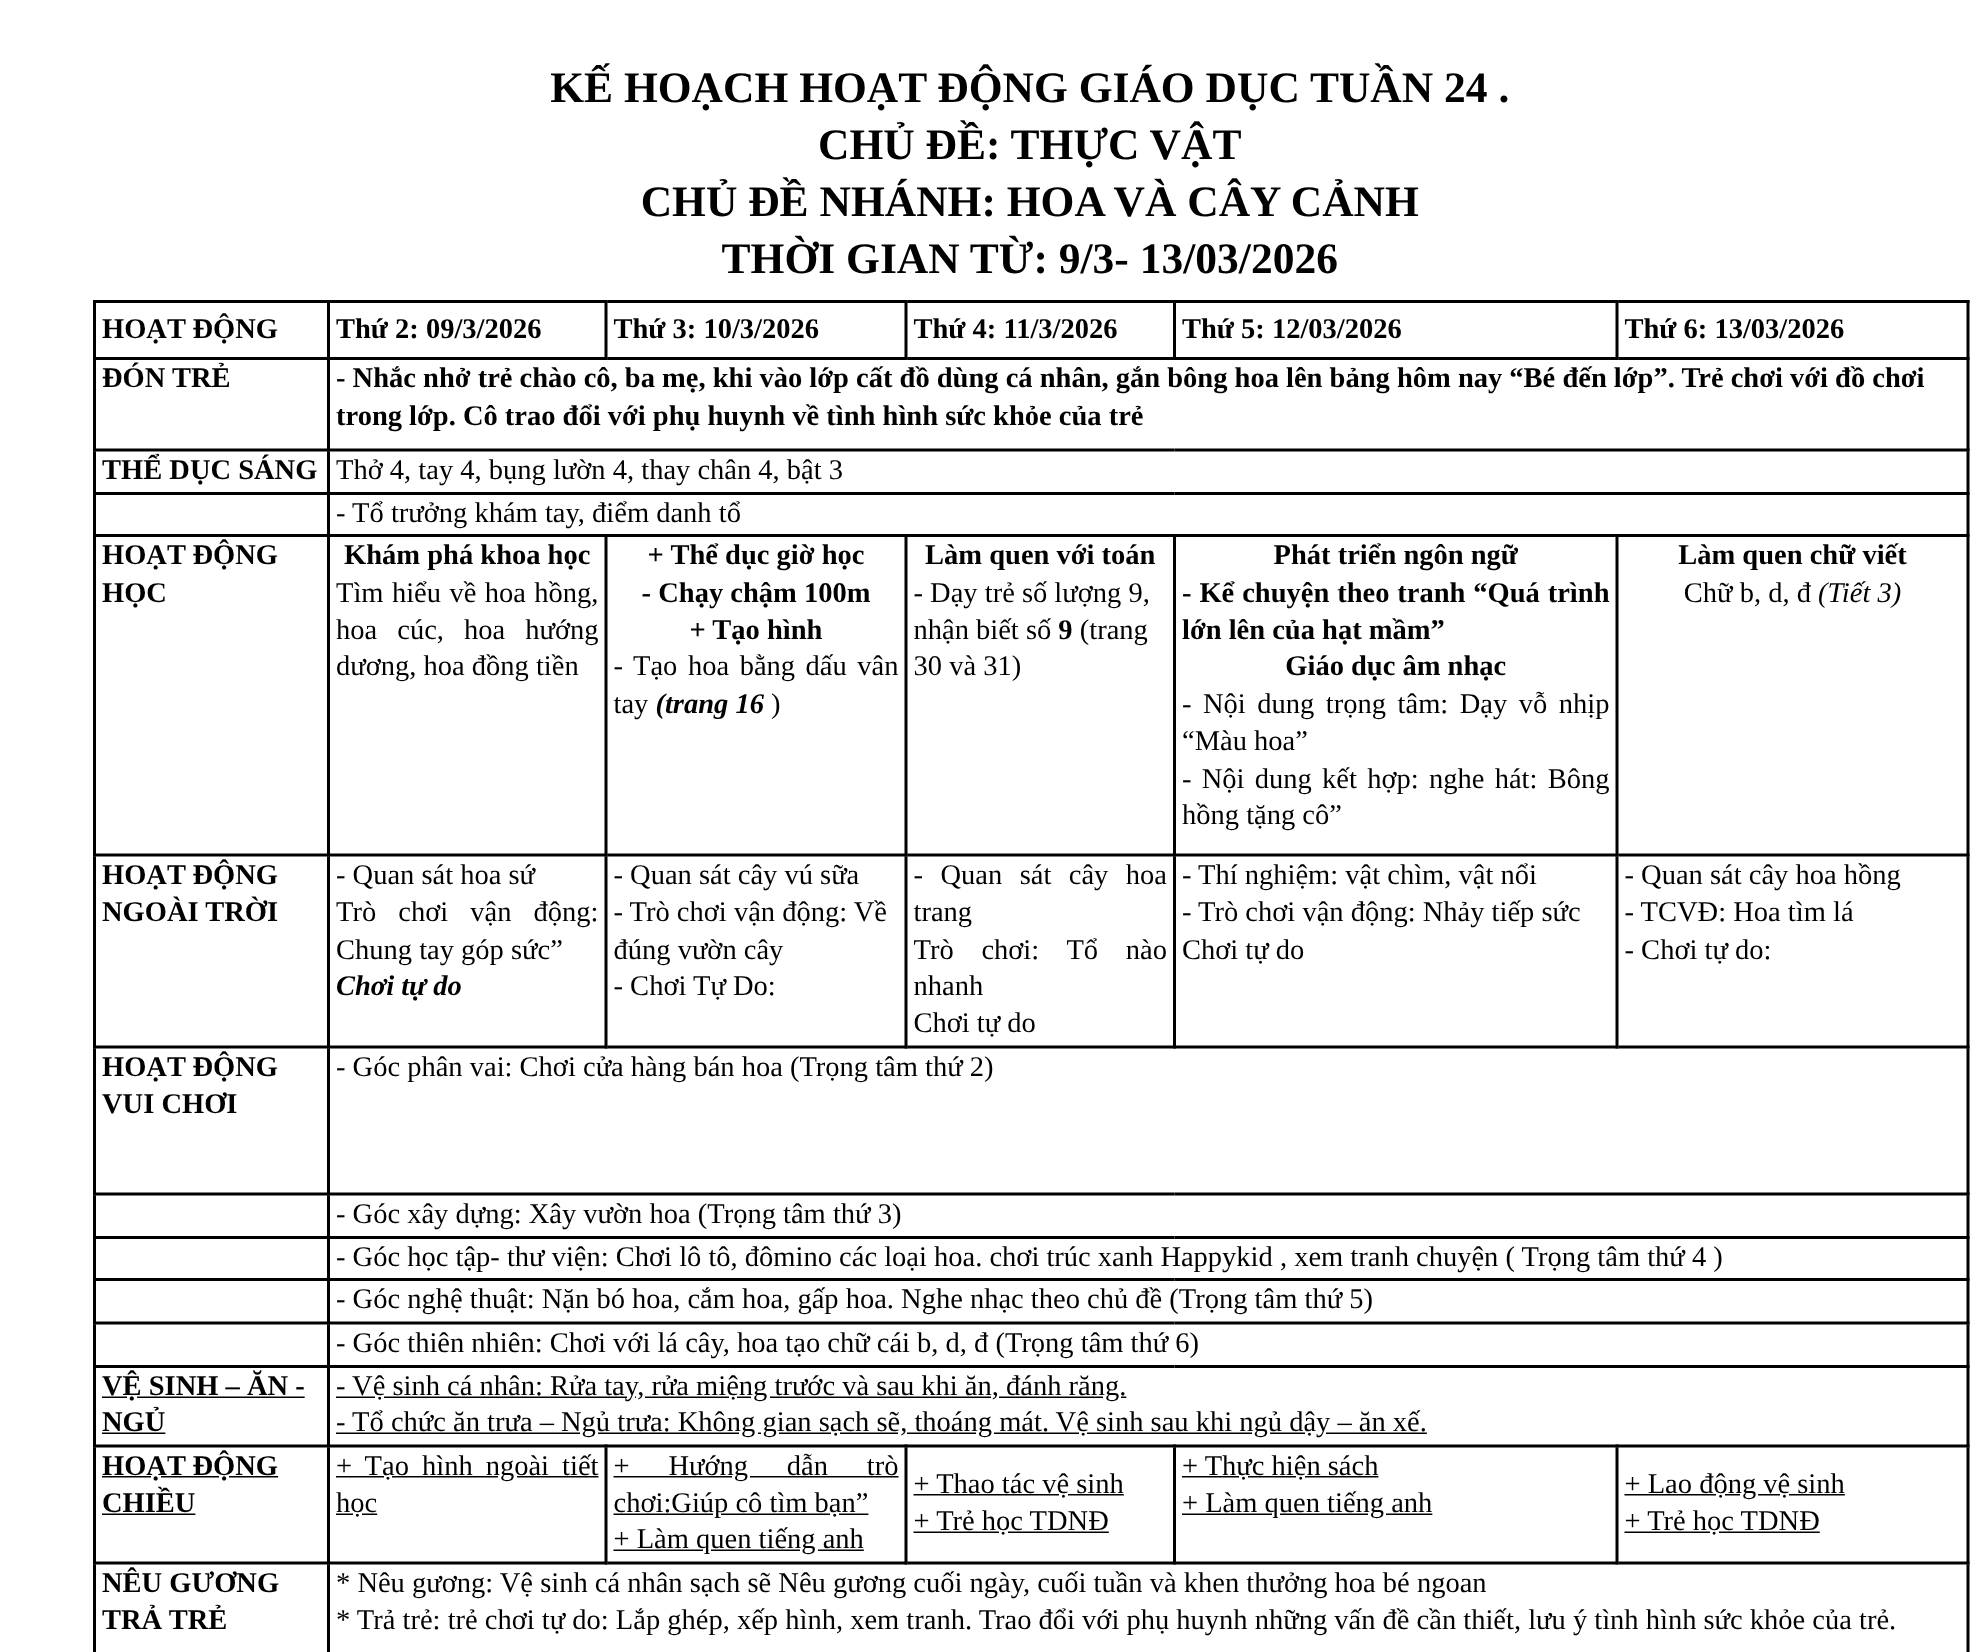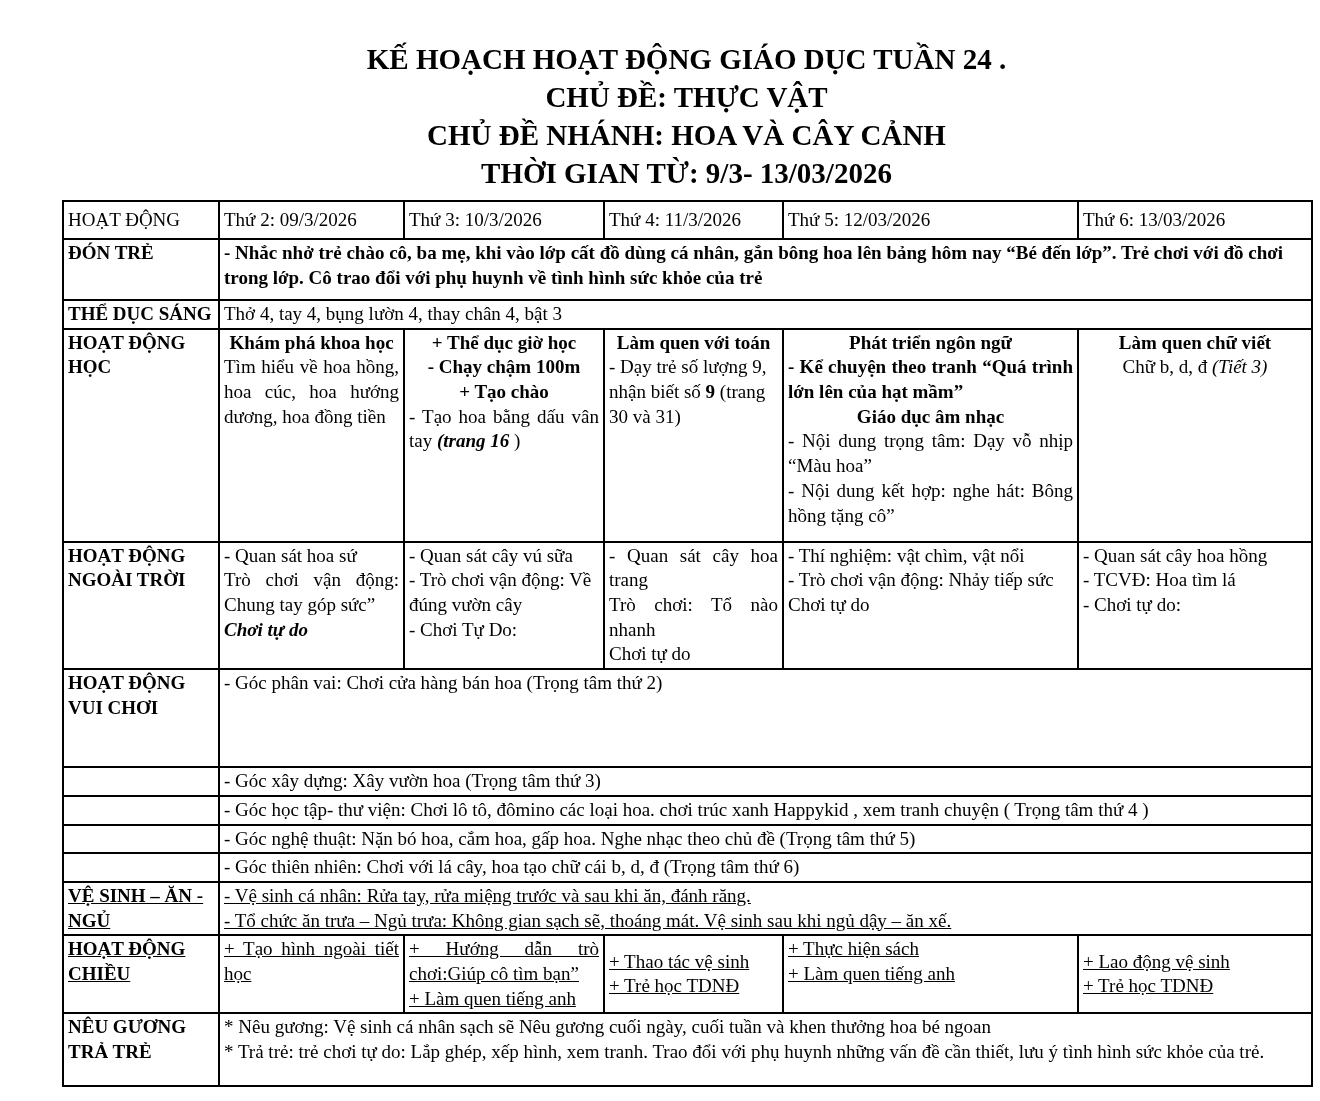--- a/index.html
+++ b/index.html
@@ -1,21 +1,21 @@
 <!DOCTYPE html>
 <html><head>
 <meta charset="utf-8">
 <style>
   html,body { margin:0; padding:0; background:#fff; color:#000;
     font-family:"Liberation Serif","DejaVu Serif",serif; }
   .page { width:1249px; margin:40px 9px 0 62px; }
   .title-block { text-align:center; font-weight:bold; font-size:29px; line-height:38px; margin-bottom:8px; }
   table.plan { border-collapse:collapse; table-layout:fixed; width:1249px; font-size:19px; line-height:1.3; }
   table.plan td, table.plan th { border:2px solid #000; padding:1px 4px; vertical-align:top; text-align:left; overflow:hidden; }
-  th { font-weight:normal; vertical-align:middle !important; }
+  th { font-weight:bold; vertical-align:middle !important; }
   td.label { font-weight:bold; text-align:center; vertical-align:middle; }
   td.label-left { font-weight:bold; text-align:left; vertical-align:top; }
   .b { font-weight:bold;text-align:center; }
   .i { font-style:italic; }
   .bi { font-weight:bold; font-style:italic; }
   .center { text-align:center; }
   .justify { text-align:justify; }
   .r-head  tr, .r-head  { height:38px; }
   .r-dontre{ height:61px; }
   .r-tds   { height:28px; }
@@ -63,31 +63,35 @@
     <tr class="r-dontre">
       <td class="label">ĐÓN TRẺ</td>
       <td colspan="5" class="b justify">- Nhắc nhở trẻ chào cô, ba mẹ,  khi vào lớp cất đồ dùng cá nhân, gắn bông hoa lên bảng hôm nay “Bé đến lớp”. Trẻ chơi với đồ chơi trong lớp. Cô trao đổi với phụ huynh về tình hình sức khỏe của trẻ</td>
     </tr>
 
     <tr class="r-tds">
       <td class="label">THỂ DỤC SÁNG</td>
       <td colspan="5">Thở 4, tay 4, bụng lườn 4, thay chân 4, bật 3</td>
     </tr>
 
+    <tr class="r-kham">
+      <td></td>
+      <td colspan="5">- Tổ trưởng khám tay, điểm danh tổ</td>
+    </tr>
 
     <tr class="r-hoc">
       <td class="label">HOẠT ĐỘNG HỌC</td>
       <td>
         <div class="b center">Khám phá khoa học</div>
         <div class="justify">Tìm hiểu về hoa hồng, hoa cúc, hoa hướng dương, hoa đồng tiền</div>
       </td>
       <td>
         <div class="b">+ Thể dục giờ học</div>
         <div class="b">- Chạy chậm 100m</div>
-        <div class="b">+ Tạo chào</div>
+        <div class="b">+ Tạo hình</div>
         <div class="justify"><span>- Tạo hoa bằng dấu vân tay </span><span class="bi">(trang 16</span><span> )</span></div>
       </td>
       <td>
         <div class="b">Làm quen với toán</div>
         <div><span>- Dạy trẻ số lượng 9, nhận biết số </span><span class="b">9</span><span> (trang 30 và 31)</span></div>
       </td>
       <td>
         <div class="b center">Phát triển ngôn ngữ</div>
         <div class="b justify">- Kể chuyện theo tranh “Quá trình lớn lên của hạt mầm”</div>
         <div class="b center">Giáo dục âm nhạc</div>

